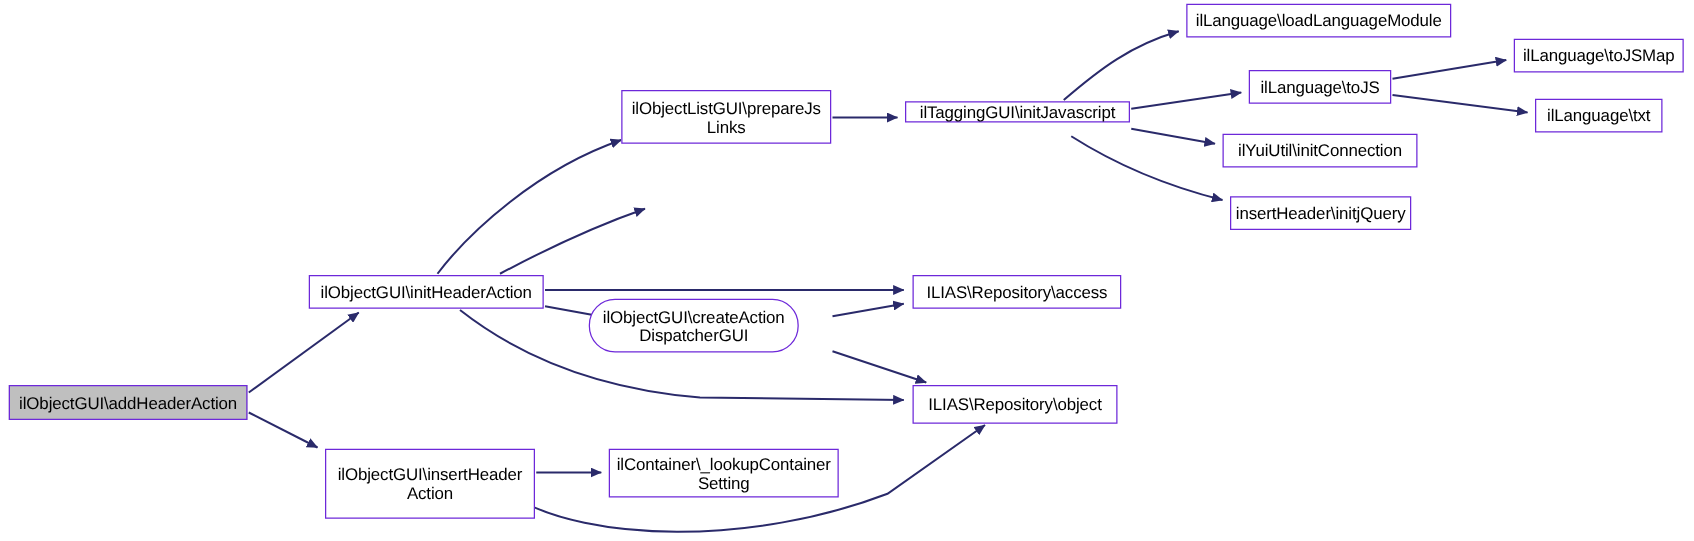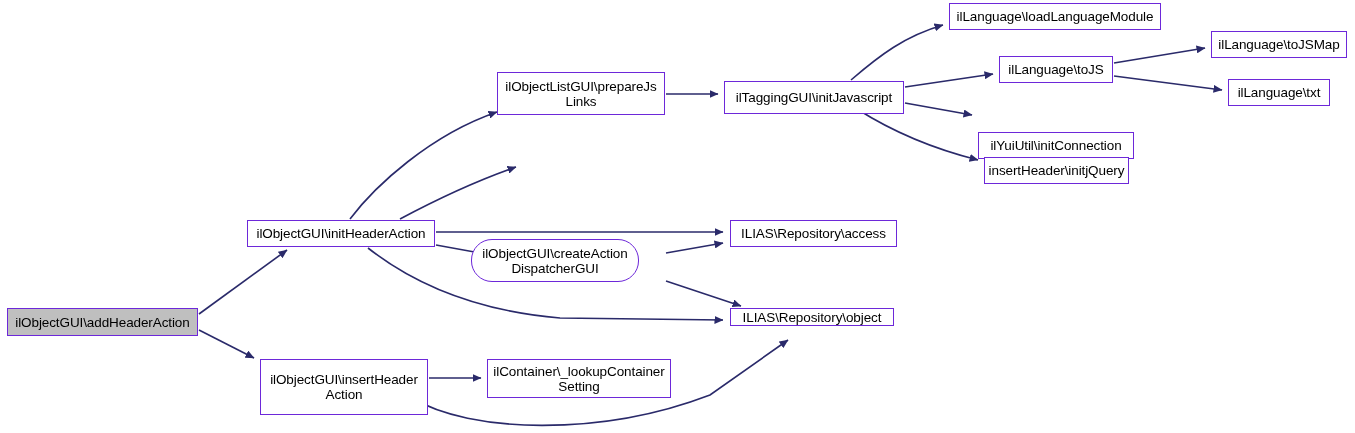--- a/index.html
+++ b/index.html
@@ -103,31 +103,31 @@
   <div class="node" style="left:497px; top:72px; width:168px; height:43px;">ilObjectListGUI\prepareJs
 Links</div>
 
 
   <div class="node" style="left:471px; top:239px; width:168px; height:43px;border-radius:21px;">ilObjectGUI\createAction
 DispatcherGUI</div>
 
   <div class="node" style="left:487px; top:359px; width:184px; height:39px;">ilContainer\_lookupContainer
 Setting</div>
 
-  <div class="node" style="left:724px; top:81px; width:180px; height:33px;">ilTaggingGUI\initJavascript</div>
+  <div class="node" style="left:724px; top:81px; width:180px; height:17px;">ilTaggingGUI\initJavascript</div>
 
   <div class="node" style="left:730px; top:220px; width:167px; height:27px;">ILIAS\Repository\access</div>
 
-  <div class="node" style="left:730px; top:308px; width:164px; height:18px;text-align:right;">ILIAS\Repository\object</div>
+  <div class="node" style="left:730px; top:308px; width:164px; height:31px;text-align:right;">ILIAS\Repository\object</div>
 
   <div class="node" style="left:949px; top:3px; width:212px; height:27px;">ilLanguage\loadLanguageModule</div>
 
   <div class="node" style="left:999px; top:56px; width:114px; height:27px;">ilLanguage\toJS</div>
 
-  <div class="node" style="left:978px; top:107px; width:156px; height:27px;margin-top:25px;">ilYuiUtil\initConnection</div>
+  <div class="node" style="left:978px; top:107px; width:156px; height:27px;">ilYuiUtil\initConnection</div>
 
   <div class="node" style="left:984px; top:157px; width:145px; height:27px;">insertHeader\initjQuery</div>
 
   <div class="node" style="left:1211px; top:31px; width:136px; height:27px;">ilLanguage\toJSMap</div>
 
   <div class="node" style="left:1228px; top:79px; width:102px; height:27px;">ilLanguage\txt</div>
 
 </div>
 
 </body></html>

